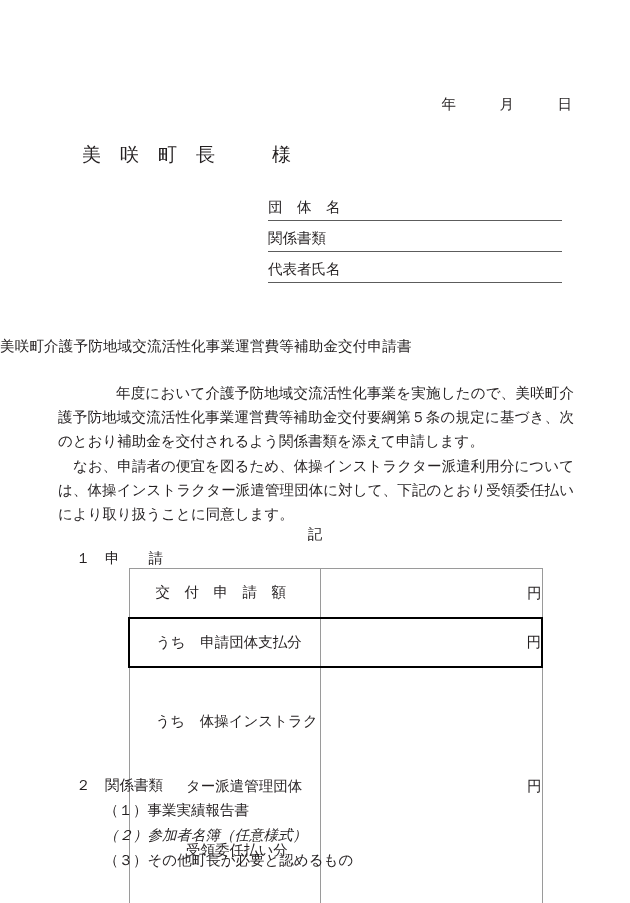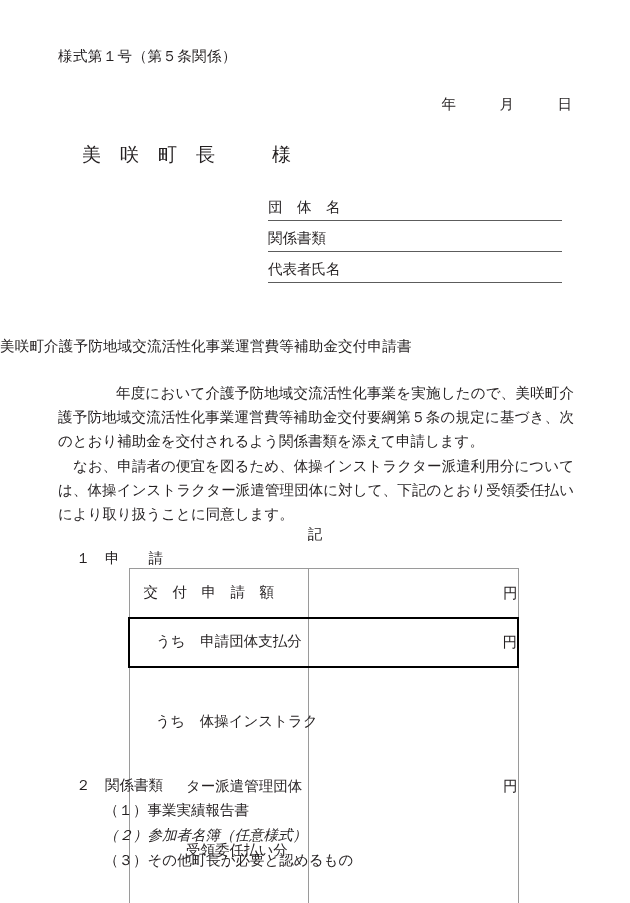--- a/index.html
+++ b/index.html
@@ -140,22 +140,22 @@
     padding: 0 0 0 14px;
     white-space: pre;
     line-height: 21.5px;
   }
   .cell-label.indent { padding-left: 26px; }
   .cell-unit {
     text-align: right;
     padding-right: 13px;
   }
 
-  .row-h1 td { height: 48px; }
-  .row-h2 td { height: 47px; font-family: Liberation Mono, monospace; }
+  .row-h1 td { height: 48px; padding-left: 12px; }
+  .row-h2 td { height: 47px; }
   .row-h3 td { height: 69px; }
 
   
   .row-emph td {
     border-top: 2.5px solid #000000;
     border-bottom: 2.5px solid #000000;
   }
   .row-emph td.col-label {
     border-left: 2.5px solid #000000;
     border-right: 1px solid #9a9a9a;
@@ -164,21 +164,20 @@
     border-right: 2.5px solid #000000;
   }
 
   .tline { display: block; }
 </style>
 </head>
 <body>
 
 <div id="page">
 
-  <div class="abs form-no">様式第１号（第５条関係）</div>
 
   <div class="abs date-line">年　　　月　　　日</div>
 
   <div class="abs addressee">美　咲　町　長　　　様</div>
 
   <div class="abs fields">
     <div class="field-row">
       <span class="field-label">団　体　名</span>
     </div>
     <div class="field-row">

